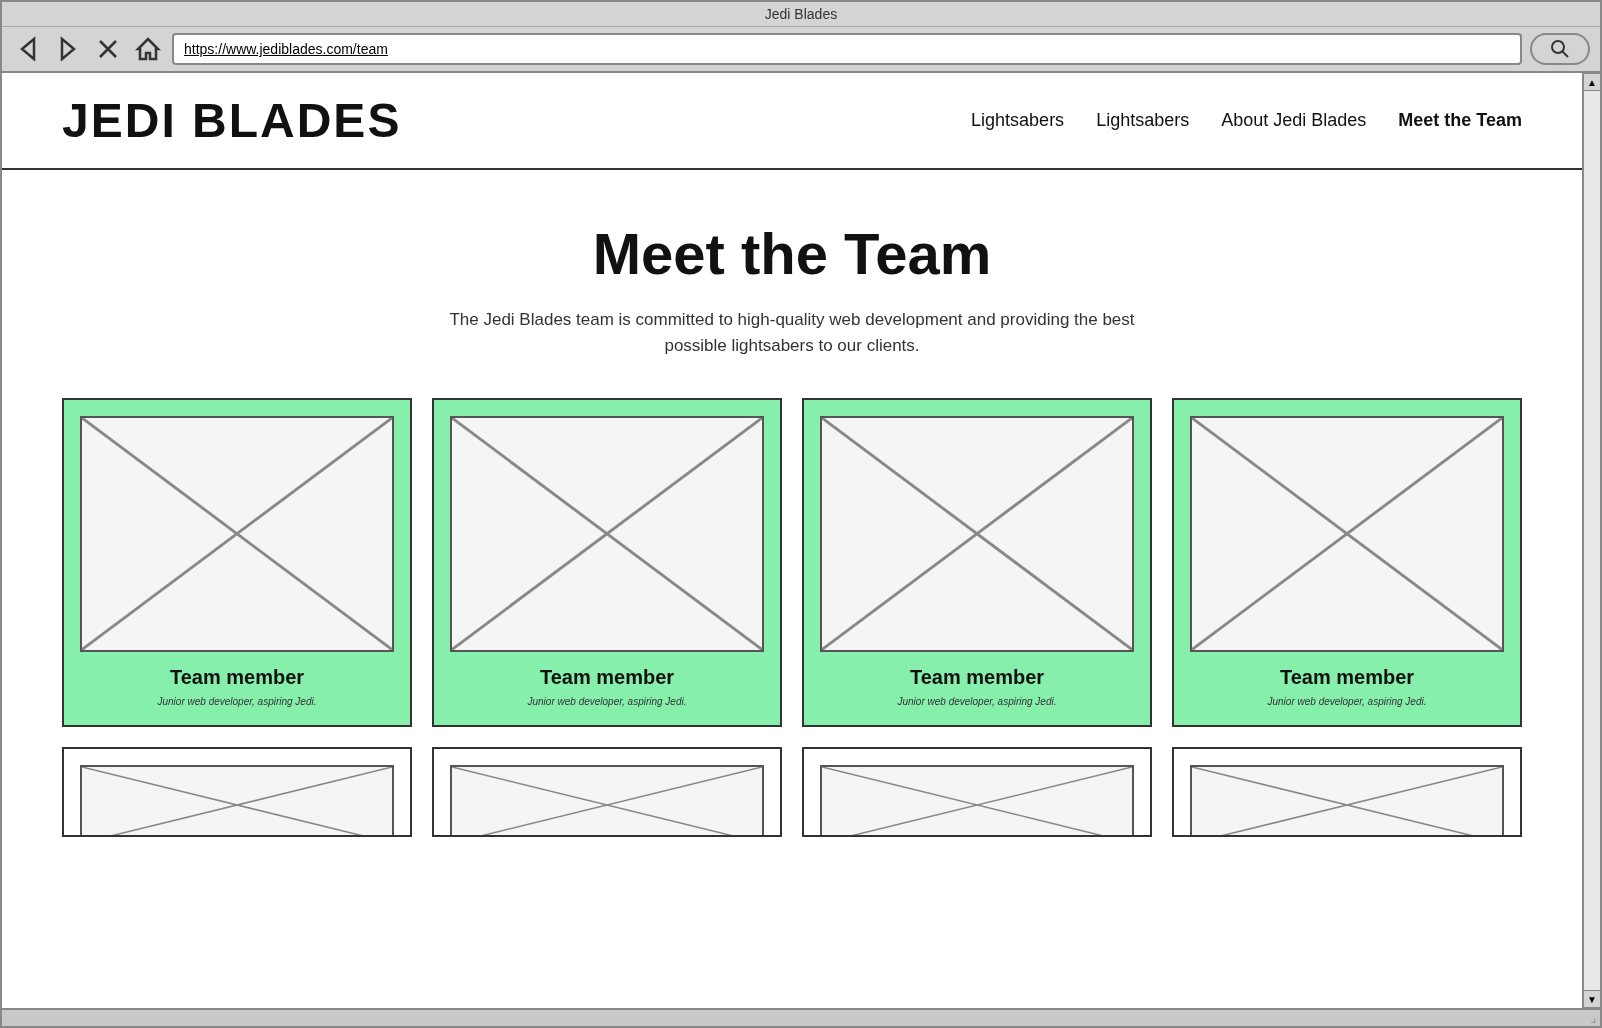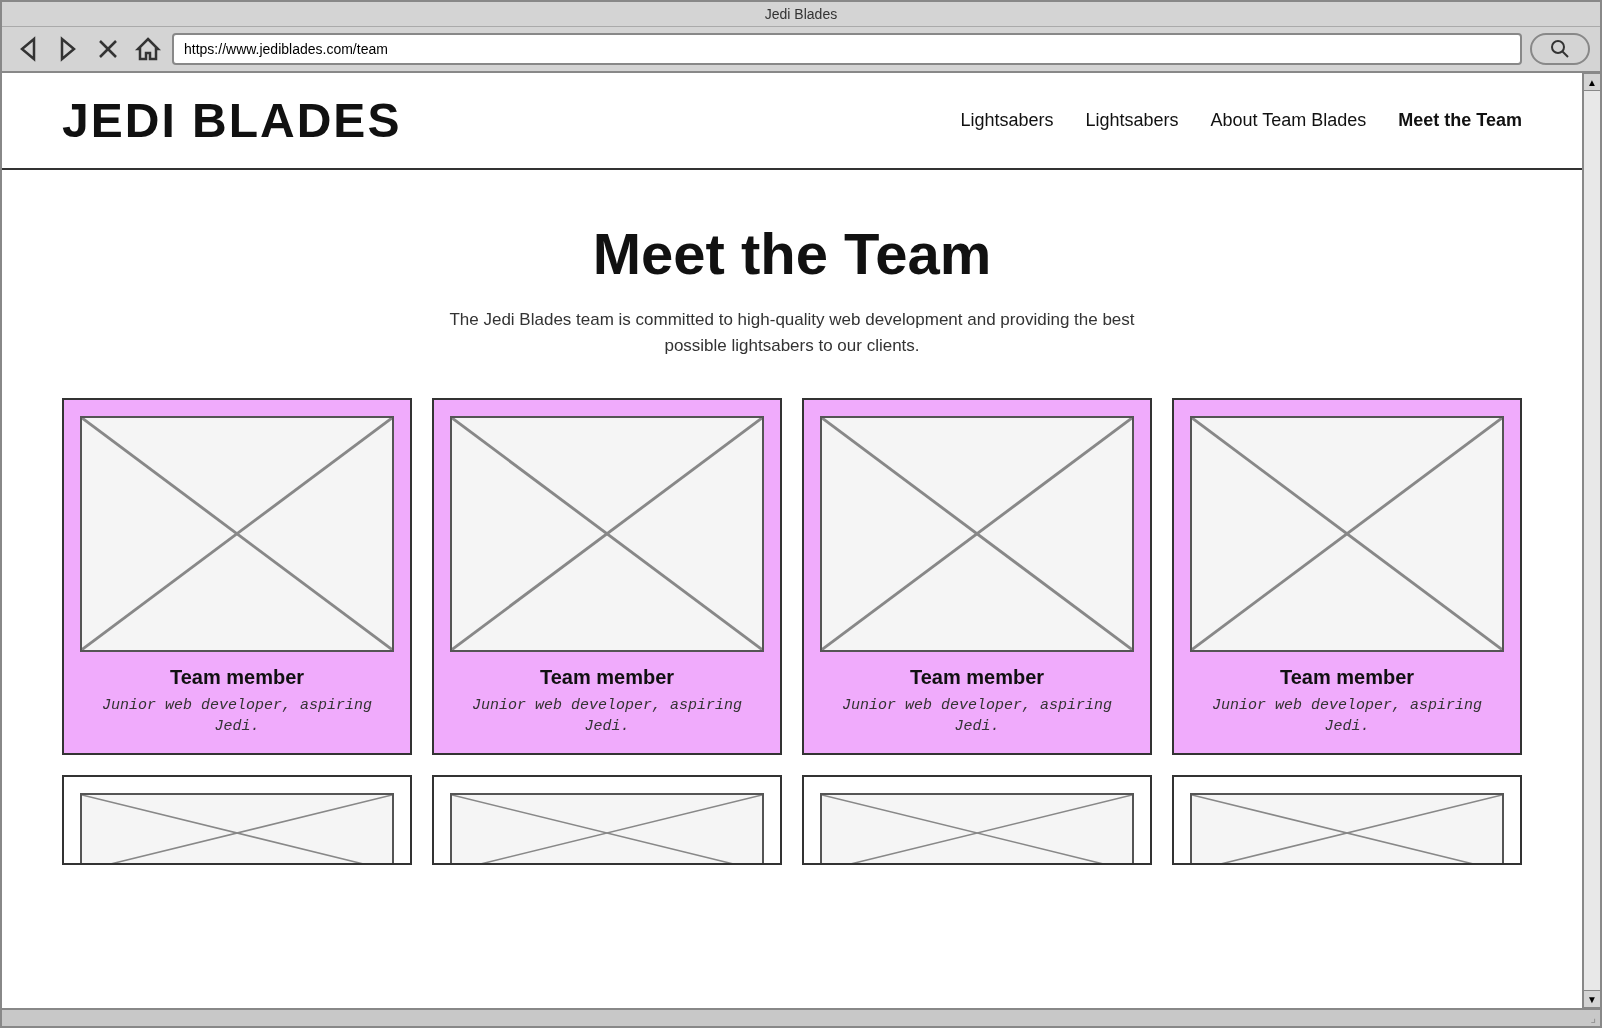--- a/index.html
+++ b/index.html
@@ -59,20 +59,21 @@
     }
 
     .address-bar {
       flex: 1;
       height: 32px;
       border: 2px solid #888;
       background: white;
       padding: 0 10px;
       font-size: 14px;
       border-radius: 4px;
+      text-decoration: underline;
     }
 
     .search-btn {
       width: 60px;
       height: 32px;
       border: 2px solid #888;
       background: #d4d4d4;
       border-radius: 16px;
       display: flex;
       align-items: center;
@@ -188,21 +189,21 @@
       display: grid;
       grid-template-columns: repeat(4, 1fr);
       gap: 20px;
       margin-bottom: 20px;
     }
 
     .team-card {
       border: 2px solid #333;
       padding: 16px;
       text-align: center;
-      background: #f0abfc;
+      background: #86efac;
     }
 
     .team-card-image {
       width: 100%;
       aspect-ratio: 4/3;
       border: 2px solid #555;
       position: relative;
       margin-bottom: 14px;
       background: #f5f5f5;
       overflow: hidden;
@@ -214,25 +215,24 @@
     }
 
     .team-member-name {
       font-size: 20px;
       font-weight: 600;
       color: #111;
       margin-bottom: 6px;
     }
 
     .team-member-desc {
-      font-size: 15px;
+      font-size: 10px;
       color: #333;
       font-style: italic;
       line-height: 1.4;
-      font-family: Liberation Mono, monospace;
     }
 
     
     .team-grid-bottom {
       display: grid;
       grid-template-columns: repeat(4, 1fr);
       gap: 20px;
     }
 
     .team-card-partial {
@@ -315,21 +315,21 @@
 
   <div class="browser-viewport">
 
     <div class="page-content">
 
       <div class="site-header">
         <div class="site-logo">JEDI BLADES</div>
         <nav class="site-nav">
           <a class="nav-link">Lightsabers</a>
           <a class="nav-link">Lightsabers</a>
-          <a class="nav-link">About Team Blades</a>
+          <a class="nav-link">About Jedi Blades</a>
           <a class="nav-link active">Meet the Team</a>
         </nav>
       </div>
 
       <div class="site-main">
 
         <h1 class="page-title">Meet the Team</h1>
         <p class="page-subtitle">The Jedi Blades team is committed to high-quality web development and providing the best possible lightsabers to our clients.</p>
 
         <div class="team-grid">

